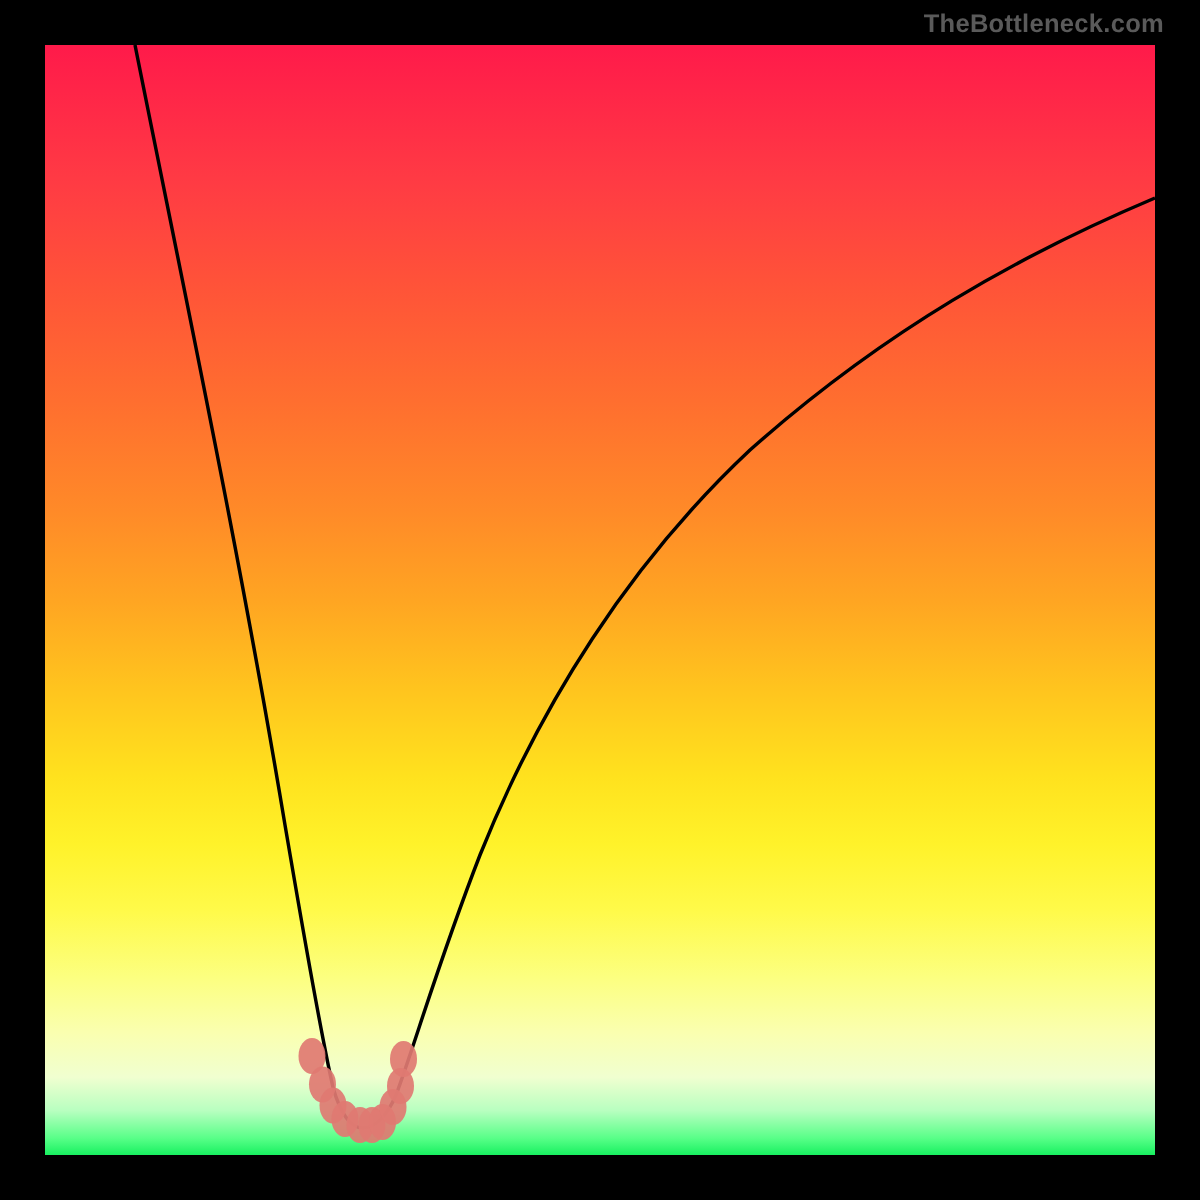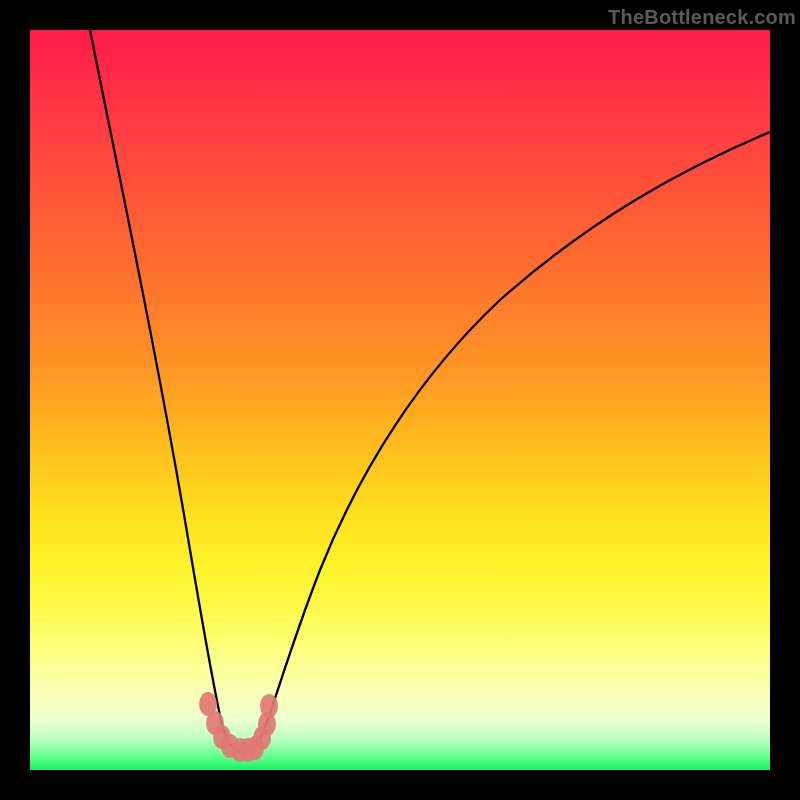--- a/index.html
+++ b/index.html
@@ -36,23 +36,23 @@
       #fcff80 84%,
       #faffb0 89%,
       #f0ffd0 93%,
       #b8ffc0 96%,
       #58ff88 98.5%,
       #18f060 100%);
   }
   .watermark {
     position: absolute;
     top: 6px;
-    right: 4px;
+    right: 24px;
     font-family: Arial, Helvetica, sans-serif;
-    font-size: 20px;
+    font-size: 17px;
     font-weight: 600;
     color: #5a5a5a;
     letter-spacing: 0.2px;
   }
   svg.curve {
     position: absolute;
     inset: 0;
   }
   .marker {
     position: absolute;

